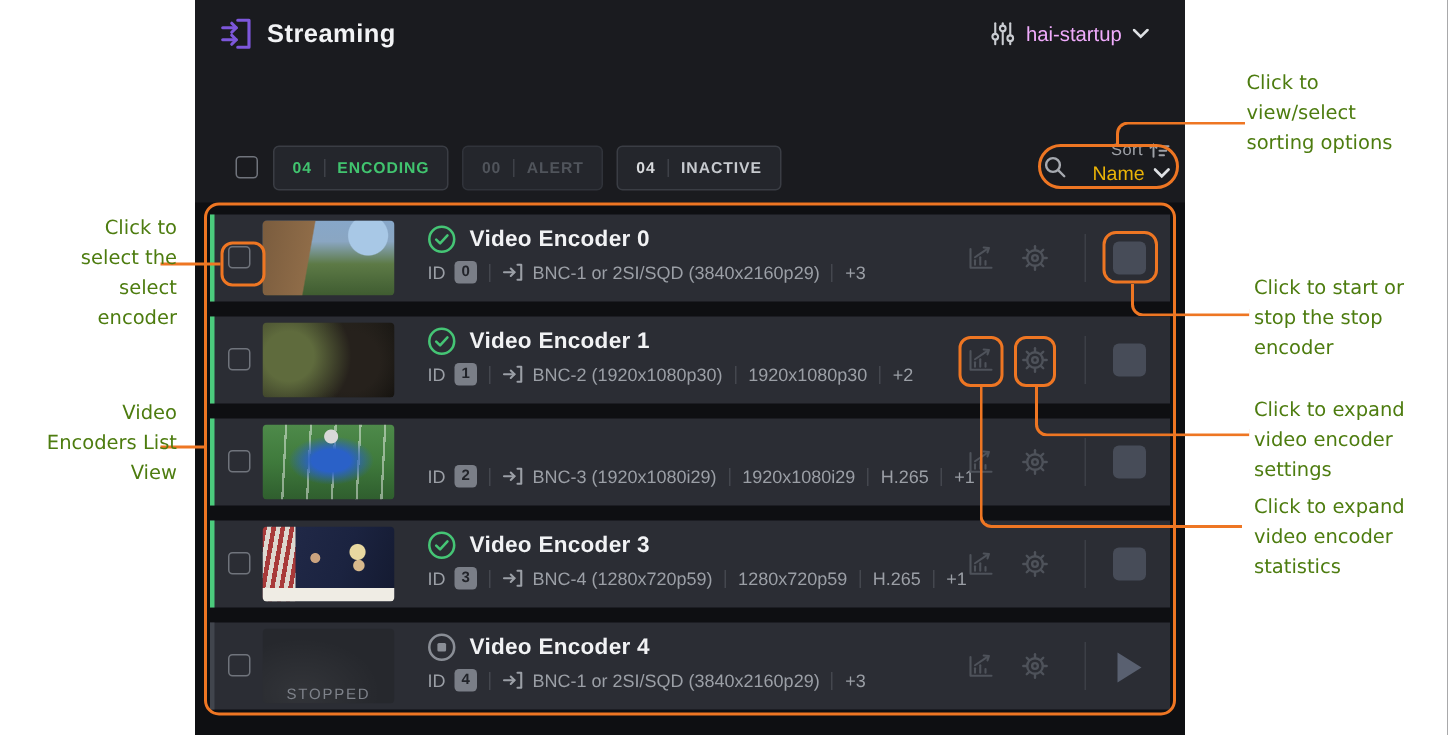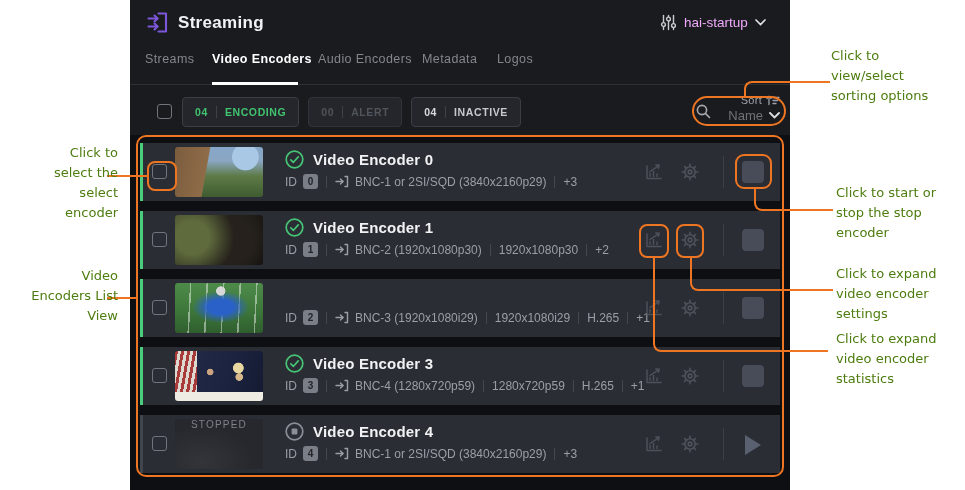--- a/index.html
+++ b/index.html
@@ -29,21 +29,21 @@
   .fbtn { height: 30px; display: flex; align-items: center; gap: 8px; padding: 0 12px; background: #24262C; border: 1px solid #3A3D44; border-radius: 4px; font-size: 10.5px; font-weight: 700; letter-spacing: .6px; cursor: pointer; }
   .fbtn i.fsep { width: 1px; height: 12px; background: #3E4148; }
   .fbtn.encoding span { color: #41C46F; }
   .fbtn.alert span { color: #50545B; }
   .fbtn.alert { border-color: #30333A; }
   .fbtn.inactive .cnt { color: #D9DBDE; }
   .fbtn.inactive .lbl { color: #C6C9CE; }
   .search-ic { position: absolute; left: 565px; top: 103px; cursor: pointer; }
   .sortbox { position: absolute; left: 580px; top: 94px; width: 70px; text-align: right; cursor: pointer; }
   .sort-line { font-size: 11px; color: #9EA1A7; letter-spacing: .3px; display: flex; justify-content: flex-end; align-items: center; gap: 4px; }
-  .name-line { margin-top: 2px; font-size: 13px; color: #737373; display: flex; justify-content: flex-end; align-items: center; gap: 6px; }
+  .name-line { margin-top: 2px; font-size: 13px; color: #eab308; display: flex; justify-content: flex-end; align-items: center; gap: 6px; }
 
   
   .row { position: absolute; left: 10px; width: 640px; height: 58px; background: #2B2D34; cursor: pointer; }
   .row::before { content: ""; position: absolute; left: 0; top: 0; width: 3px; height: 100%; background: #4BCB7C; }
   .row.stopped::before { background: #41454D; }
   .row .cb { position: absolute; left: 12px; top: 21px; }
   .thumb { position: absolute; left: 35px; top: 4px; width: 88px; height: 50px; border-radius: 3px; overflow: hidden; }
   .thumb0 { background:
       radial-gradient(circle at 80% 20%, #a8c8e6 0 16%, rgba(0,0,0,0) 17%),
       linear-gradient(100deg, #7a5c3e 0%, #8f6c48 36%, rgba(0,0,0,0) 37%),
@@ -59,21 +59,21 @@
       linear-gradient(180deg, #4e8a4a 0%, #3f7a3c 50%, #2f5e2e 100%); }
   .thumb3 { background:
       linear-gradient(#efece4,#efece4) 0 100% / 100% 9px no-repeat,
       linear-gradient(#c23b3b,#c23b3b) 6px calc(100% - 6px) / 62px 3px no-repeat,
       radial-gradient(circle at 40% 42%, #caa37f 0 5%, rgba(0,0,0,0) 6%),
       radial-gradient(circle at 72% 34%, #e8d8a0 0 7%, rgba(0,0,0,0) 8%),
       radial-gradient(circle at 73% 52%, #d8b98c 0 5%, rgba(0,0,0,0) 6%),
       repeating-linear-gradient(100deg, #a83a3a 0 3px, #ddd8d0 3px 6px) 0 0 / 22px 100% no-repeat,
       linear-gradient(110deg, #232b4a 0%, #1b2340 60%, #141a30 100%); }
   .thumb4 { background: radial-gradient(ellipse at 30% 85%, rgba(255,255,255,.06), rgba(0,0,0,0) 60%), #26282D;
-      display: flex; align-items: flex-start; justify-content: center; }
+      display: flex; align-items: flex-end; justify-content: center; }
   .thumb4 span { font-size: 10px; letter-spacing: 1.2px; color: #7E828A; }
   .titleline { position: absolute; left: 145px; top: 7px; display: flex; align-items: center; gap: 9px; }
   .ename { font-size: 15px; font-weight: 700; color: #F1F2F4; letter-spacing: .2px; }
   .detline { position: absolute; left: 145px; top: 31px; display: flex; align-items: center; font-size: 12px; color: #9B9FA6; }
   .idl { margin-right: 6px; }
   .idb { display: inline-block; min-width: 15px; height: 15px; line-height: 15px; text-align: center; background: #7A7E87; color: #22242A; font-size: 10px; font-weight: 700; border-radius: 3px; padding: 0 2px; }
   .sep { display: inline-block; width: 1px; height: 12px; background: #44474E; margin: 0 8px; }
   .in-ic { margin-right: 6px; }
   .ric { position: absolute; top: 19px; cursor: pointer; }
   .ric.stats { left: 504px; }
@@ -134,28 +134,20 @@
         <circle cx="3.5" cy="10.5" r="1.9" fill="#1A1B1F"></circle>
           <circle cx="8.5" cy="5" r="1.9" fill="#1A1B1F"></circle>
           <circle cx="13.5" cy="11.5" r="1.9" fill="#1A1B1F"></circle>
       </svg>
       <span class="account-name">hai-startup</span>
       <svg width="11" height="7" viewBox="0 0 11 7" fill="none" stroke="#DDE0E3" stroke-width="1.7" stroke-linecap="round">
           <polyline points="1,1 5.5,5.5 10,1"></polyline>
         </svg>
     </div>
 
-    <div class="tabbar">
-      <span class="tab" style="left:15px">Streams</span>
-      <span class="tab active" style="left:82px">Video Encoders</span>
-      <span class="tab" style="left:188px">Audio Encoders</span>
-      <span class="tab" style="left:292px">Metadata</span>
-      <span class="tab" style="left:367px">Logos</span>
-      <span class="tab-underline"></span>
-    </div>
 
     <span class="cb toolbar-cb"></span>
     <div class="filters">
       <div class="fbtn encoding">
         <span class="cnt">04</span>
           <i class="fsep"></i>
           <span class="lbl">ENCODING</span>
       </div>
       <div class="fbtn alert">
         <span class="cnt">00</span>

